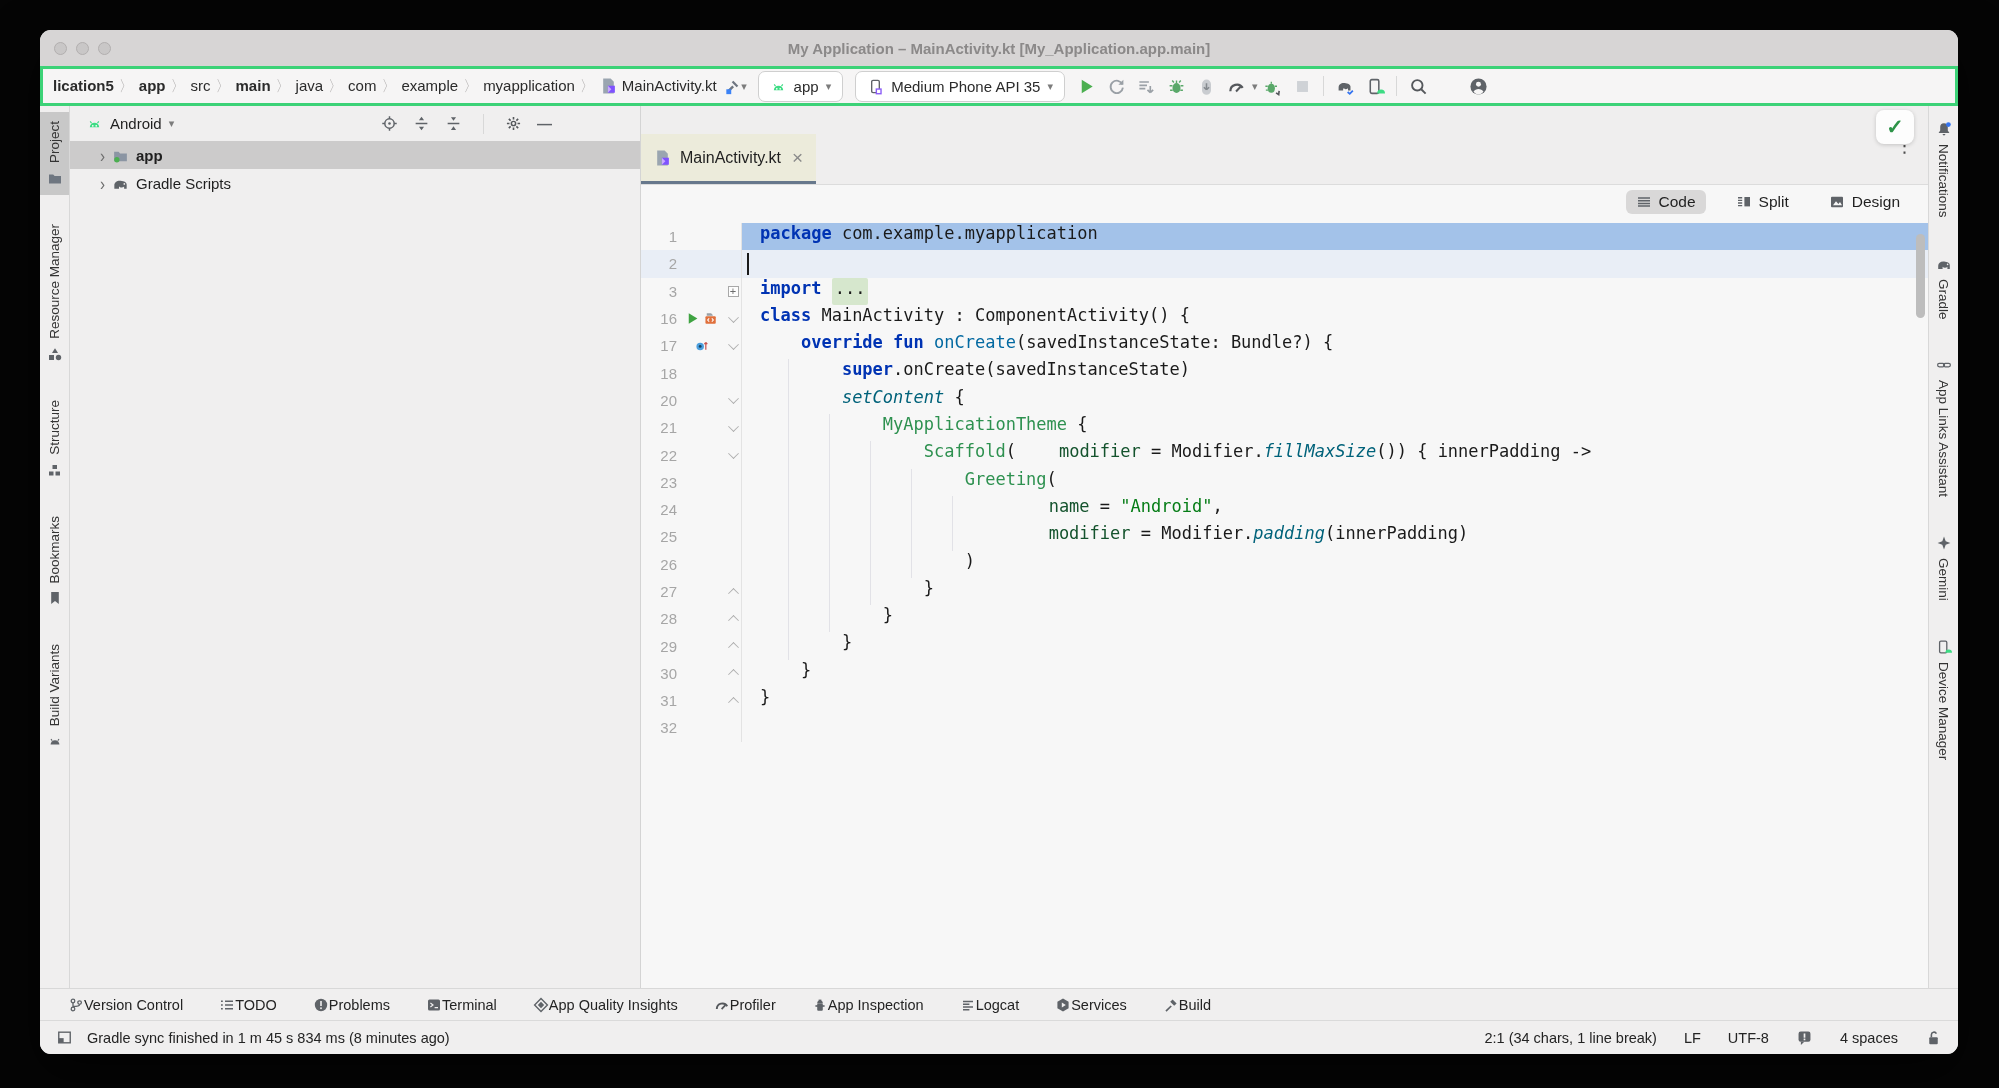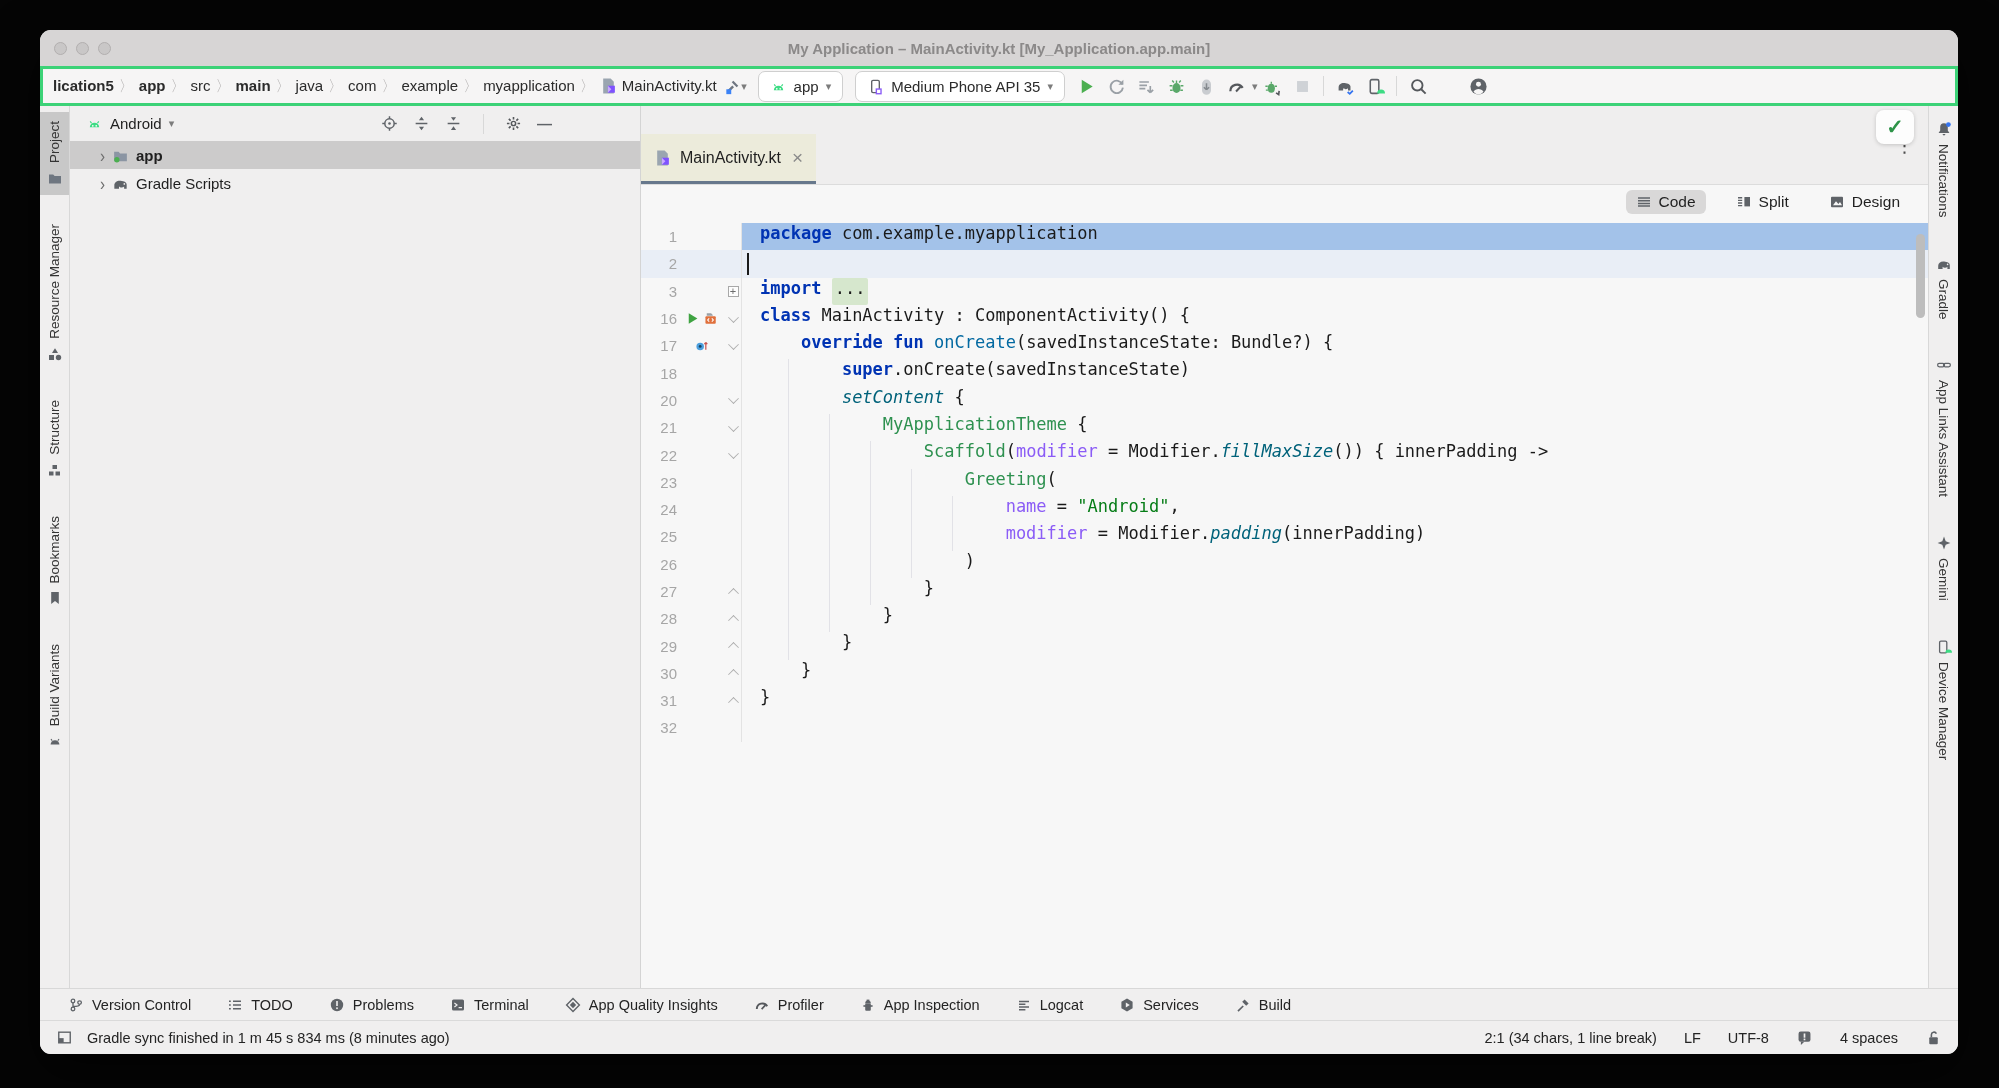--- a/index.html
+++ b/index.html
@@ -70,38 +70,38 @@
   .gnum{width:36px;flex:none;text-align:right;color:#a6a6a6;font-size:15px;font-family:"Liberation Sans",sans-serif;}
   .gico{width:48px;flex:none;display:flex;align-items:center;justify-content:center;gap:3px;}
   .gico svg{width:15px;height:15px;}
   .gfold{width:17px;flex:none;display:flex;align-items:center;justify-content:center;border-right:1px solid #e3e3e3;height:100%;box-sizing:border-box;}
   .ltext{flex:1;white-space:pre;padding-left:18px;position:relative;height:100%;display:flex;color:#1a1a1a;}
   .cline.sel .ltext{background:#a3c2e9;}
   .kw{color:#0033b3;font-weight:bold;}
   .fn{color:#0369a1;}
   .fnit{color:#00627a;font-style:italic;}
   .comp{color:#2e9150;}
-  .param{color:#8b5cf6;}
+  .param{color:#14532d;margin-left:43px;}
   .str{color:#067d17;}
   .badge{background:#d6e7cd;border-radius:2px;padding:0 3px;color:#1a1a1a;}
   .guide{position:absolute;top:0;bottom:0;width:1px;background:#e2e2e7;}
   .caretbar{position:absolute;left:5px;top:3px;bottom:3px;width:1.6px;background:#1a1a1a;}
   .fold-open,.fold-close{width:8px;height:8px;border-right:1.4px solid #adadad;border-bottom:1.4px solid #adadad;}
   .fold-open{transform:rotate(45deg) scale(.85);margin-top:-3px;}
   .fold-close{transform:rotate(-135deg) scale(.85);margin-bottom:-3px;}
   .fold-plus{width:11px;height:11px;border:1px solid #a8a8a8;background:#fdfdfd;color:#6c6c6c;font-size:11px;
              display:flex;align-items:center;justify-content:center;font-family:"Liberation Sans",sans-serif;box-sizing:border-box;}
   .checkpill{position:absolute;top:4px;right:14px;width:38px;height:34px;background:#fdfdfd;border-radius:8px;
              box-shadow:0 1px 4px rgba(0,0,0,.18);display:flex;align-items:center;justify-content:center;
              color:#2d9348;font-size:21px;font-weight:bold;cursor:pointer;}
   .vthumb{position:absolute;right:3px;top:44px;width:9px;height:84px;border-radius:5px;background:#bdbdbd;cursor:pointer;}
   
   .bottombar{height:31px;flex:none;background:#f0efef;border-top:1px solid #d8d8d8;display:flex;
              align-items:center;gap:36px;padding:0 28px;font-size:14.5px;color:#242424;}
-  .bitem{display:flex;align-items:center;gap:8px;cursor:pointer;white-space:nowrap;}
+  .bitem{display:flex;align-items:center;gap:0;cursor:pointer;white-space:nowrap;}
   .bitem svg{width:16px;height:16px;}
   .statusbar{height:33px;flex:none;background:#f0efef;border-top:1px solid #dadada;display:flex;
              align-items:center;padding:0 16px;font-size:14.5px;color:#242424;gap:14px;}
   .sright{margin-left:auto;display:flex;align-items:center;gap:27px;}
   .statusbar .ic svg{width:17px;height:17px;}
 </style>
 </head>
 <body>
 
 <div id="canvas">

